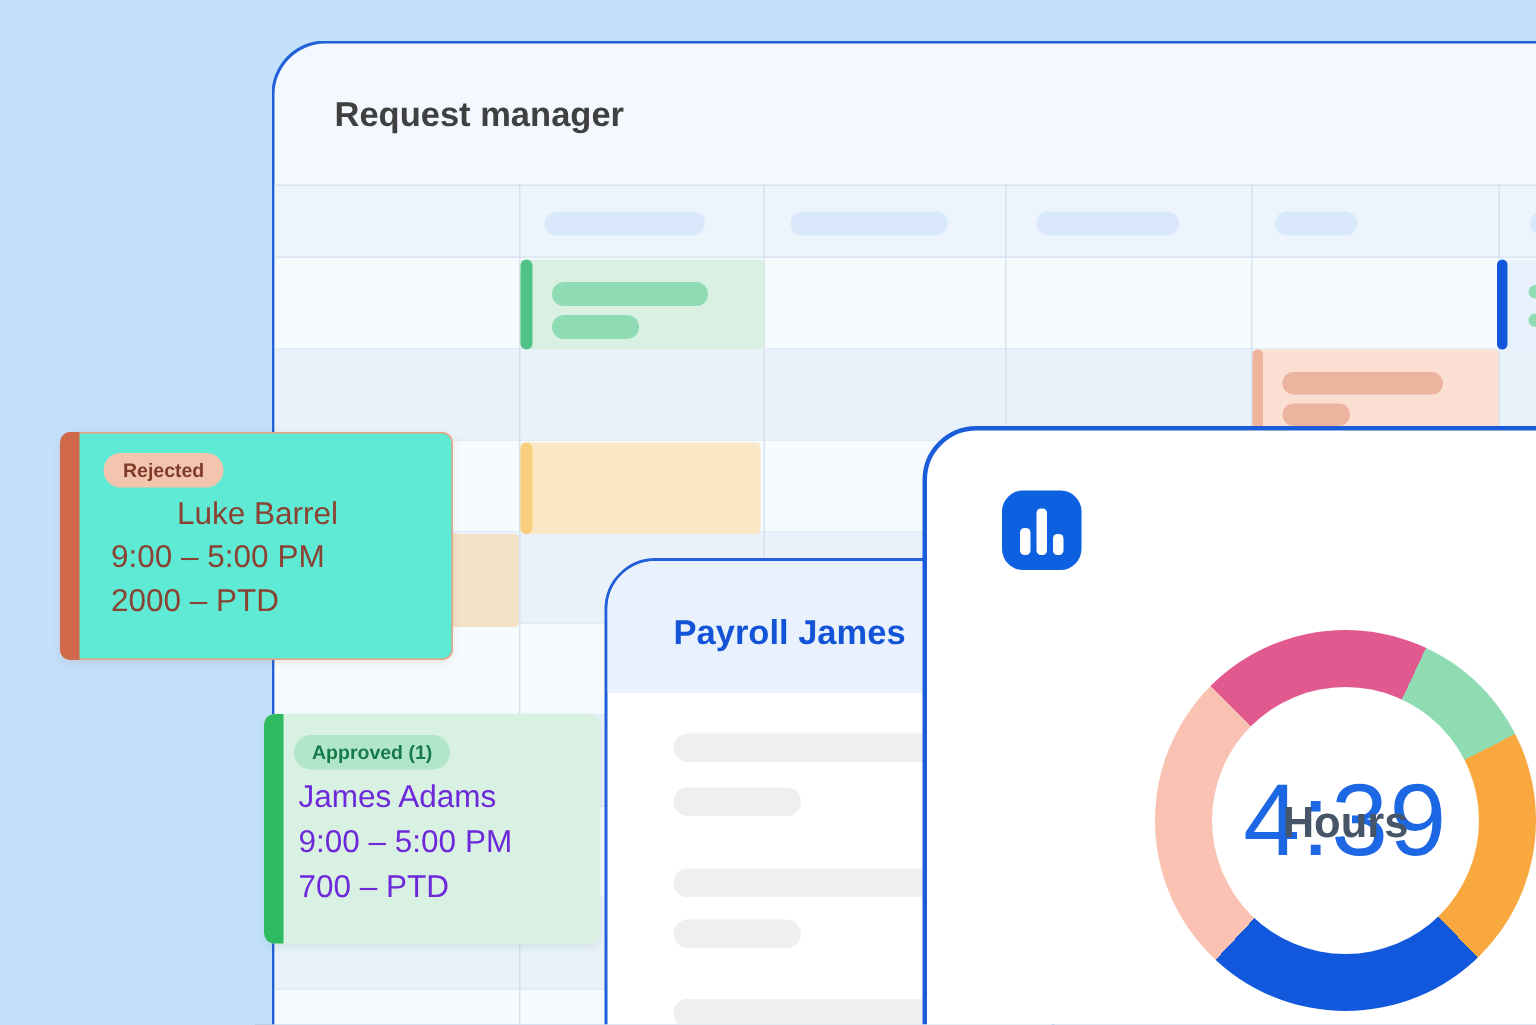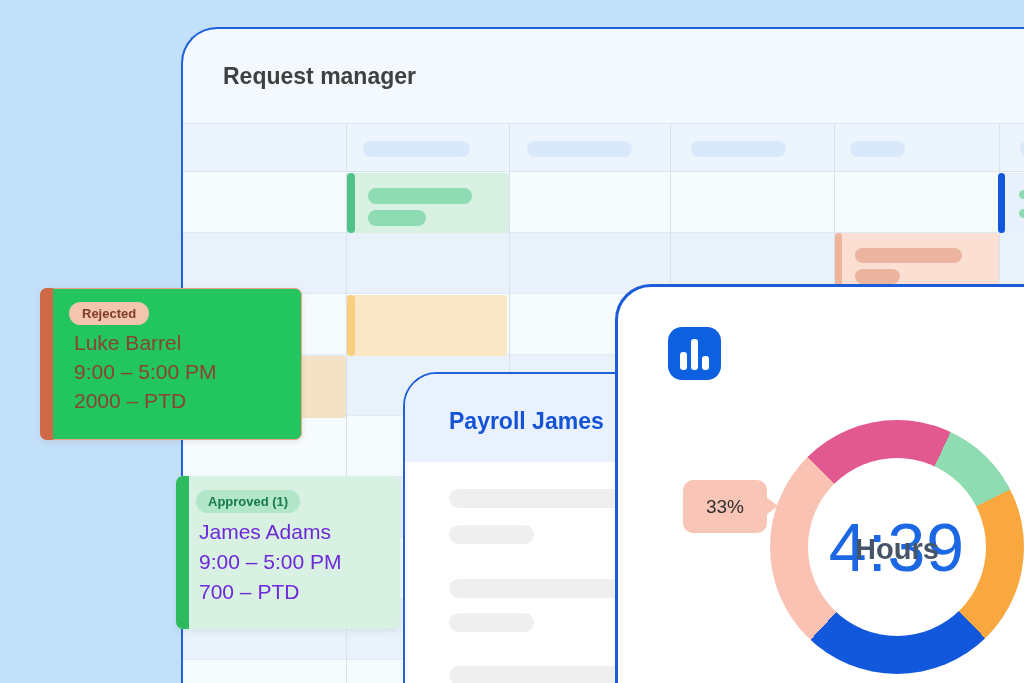--- a/index.html
+++ b/index.html
@@ -18,21 +18,21 @@
   .row-a{background:#f6fbfe;} .row-b{background:#e9f1fa;}
   .col-div{top:94px;bottom:0;width:1px;background:#d7e2ee;}
   .hdr-pill{top:112px;height:16px;border-radius:8px;background:#d9e9fb;}
 
   
   .evt{border-radius:3px;}
   .evt-bar{border-radius:4px;}
   .evt-pill{border-radius:8px;}
 
   
-  .card-rejected{left:40px;top:288px;width:262px;height:152px;background:#22c55e;
+  .card-rejected{left:40px;top:288px;width:262px;height:152px;background:#5eead4;
     border:1px solid #eda17f;border-radius:7px;box-shadow:0 2px 6px rgba(150,80,50,.12);}
   .card-rejected .side{left:-1px;top:-1px;width:13px;height:152px;background:#d0694a;border-radius:7px 0 0 7px;}
   .badge-rej{left:28px;top:13px;padding:4px 13px;background:#f3c5ae;border-radius:12px;
     font-size:13px;font-weight:700;color:#7f3b29;white-space:nowrap;}
   .card-rejected .line{left:33px;font-size:21px;color:#8a4232;white-space:nowrap;}
 
   
   .card-approved{left:176px;top:476px;width:224px;height:153px;background:#d9f1e2;
     border-radius:7px;box-shadow:0 2px 6px rgba(40,120,80,.12);}
   .card-approved .side{left:0;top:0;width:13px;height:153px;background:#2eba5e;border-radius:7px 0 0 7px;}
@@ -119,21 +119,21 @@
     <div class="evt" style="left:164px;top:266px;width:160px;height:61px;background:#f9e7c6;">
       <div class="evt-bar" style="left:0;top:0;width:8px;height:61px;background:#f8cf7c;"></div>
     </div>
 
     <div class="evt" style="left:79px;top:327px;width:84px;height:62px;background:#f4e2c7;"></div>
   </div>
 
   <div class="card-rejected">
     <div class="side"></div>
     <div class="badge-rej">Rejected</div>
-    <div class="line" style="top:42px;">Luke Barrel</div>
+    <div class="line" style="top:42px;margin-left:44px;">Luke Barrel</div>
     <div class="line" style="top:71px;">9:00 – 5:00 PM</div>
     <div class="line" style="top:100px;">2000 – PTD</div>
   </div>
 
   <div class="card-approved">
     <div class="side"></div>
     <div class="badge-app">Approved (1)</div>
     <div class="line" style="top:44px;">James Adams</div>
     <div class="line" style="top:74px;">9:00 – 5:00 PM</div>
     <div class="line" style="top:104px;">700 – PTD</div>
@@ -160,19 +160,15 @@
     <div class="ot-title">
     </div>
 
     <div class="donut" id="donut-ring" style="background: conic-gradient(from -45deg, rgb(226, 89, 144) 0deg, rgb(226, 89, 144) 70deg, rgb(144, 220, 178) 70deg, rgb(144, 220, 178) 108deg, rgb(249, 168, 63) 108deg, rgb(249, 168, 63) 181deg, rgb(17, 88, 220) 181deg, rgb(17, 88, 220) 268deg, rgb(249, 194, 178) 268deg, rgb(249, 194, 178) 360deg);">
       <div class="donut-hole">
         <div class="donut-value">4:39</div>
         <div class="donut-label">Hours</div>
       </div>
     </div>
 
-    <div class="tooltip">
-      <div class="txt">33%</div>
-      <div class="arrow"></div>
-    </div>
   </div>
 
 </div>
 
 </body></html>

